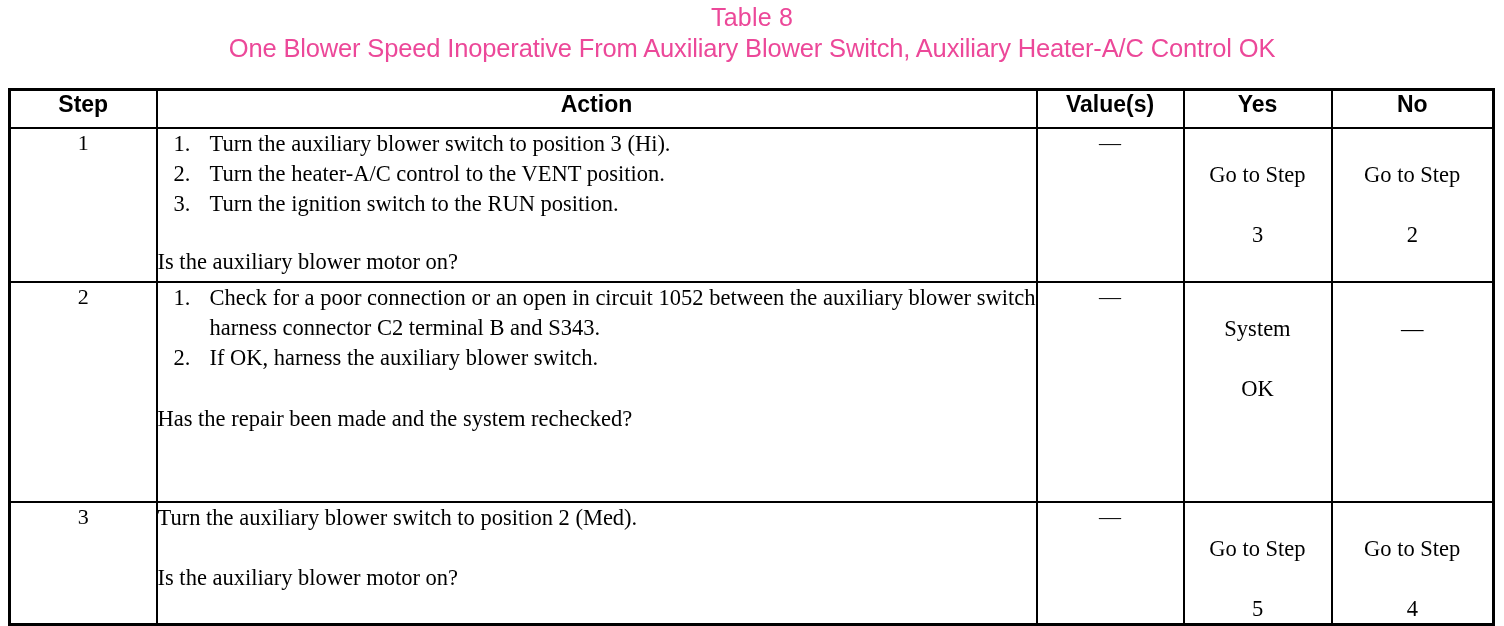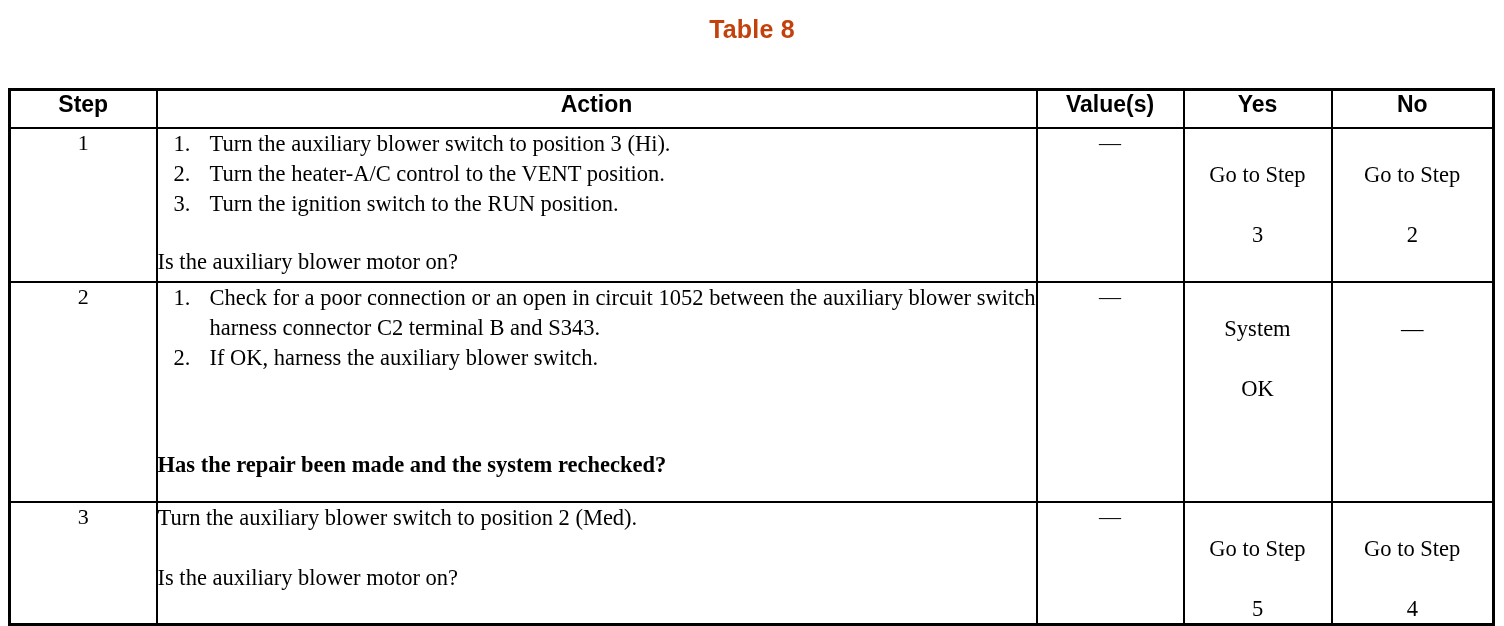--- a/index.html
+++ b/index.html
@@ -21,23 +21,23 @@
     position: relative;
     width: 1504px;
     height: 626px;
     box-sizing: border-box;
   }
 
   
   .title-block {
     text-align: center;
     font-family: "Liberation Sans", "DejaVu Sans", sans-serif;
-    font-weight: bold;
-    color: #c2410c;
-    padding-top: 14px;
+    font-weight: normal;
+    color: #ec4899;
+    padding-top: 2px;
   }
   .title-line-1 {
     font-size: 25px;
     line-height: 30px;
     letter-spacing: 0.2px;
   }
   .title-line-2 {
     font-size: 25.5px;
     line-height: 32px;
     letter-spacing: -0.15px;
@@ -143,36 +143,37 @@
     text-justify: inter-word;
   }
   .olist li .txt.nowrapline {
     text-align: left;
   }
   .question {
     margin-top: 0;
     text-align: left;
   }
   .q-gap-1 { margin-top: 28px; }
-  .q-gap-2 { margin-top: 77px; font-weight: bold; }
+  .q-gap-2 { margin-top: 31px; }
   .q-gap-3 { margin-top: 30px; }
 
   .plain-line { text-align: left; }
 
   .dash { font-size: 22px; letter-spacing: 0; }
 
   .stack-line { display: block; white-space: nowrap; margin-top: 32px; }
 </style>
 </head>
 <body>
 
 <div class="page">
 
   <div class="title-block">
     <div class="title-line-1">Table 8</div>
+    <div class="title-line-2">One Blower Speed Inoperative From Auxiliary Blower Switch, Auxiliary Heater-A/C Control OK</div>
   </div>
 
   <div class="table-wrap">
     <table class="dtable">
       <colgroup>
         <col class="c-step">
         <col class="c-action">
         <col class="c-value">
         <col class="c-yes">
         <col class="c-no">

